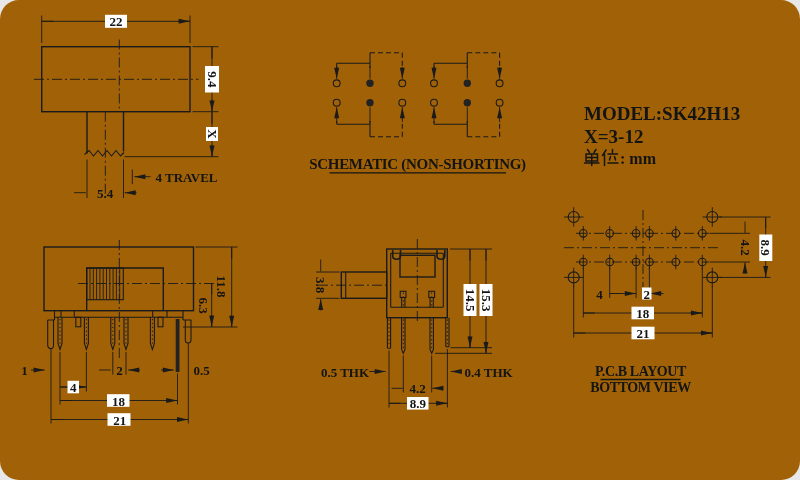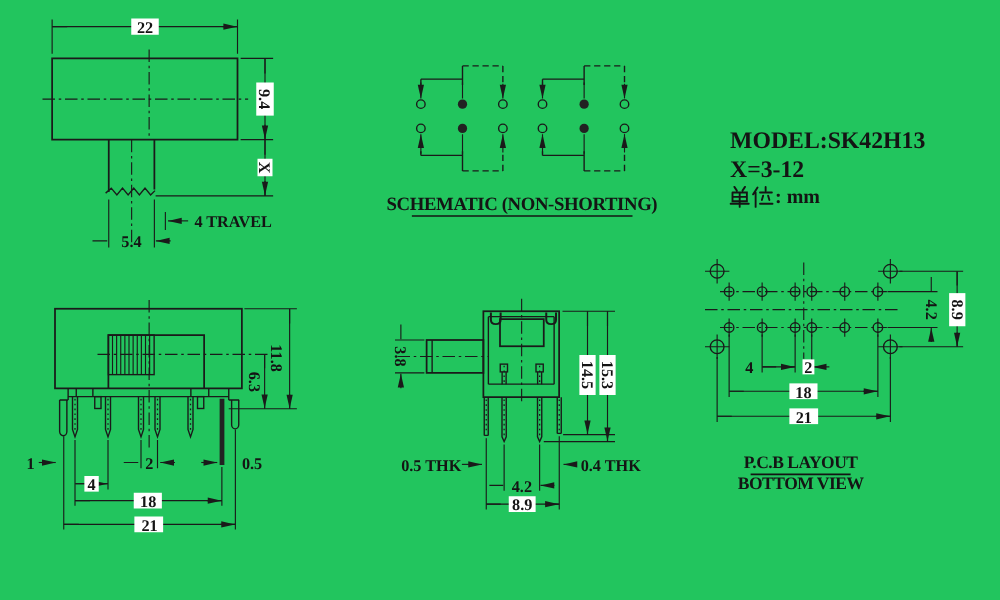--- a/index.html
+++ b/index.html
@@ -1,17 +1,17 @@
 <!DOCTYPE html>
 <html><head>
 <meta charset="utf-8">
 <style>
   html,body{margin:0;padding:0;background:#e8e8e8;}
-  #stage{position:relative;width:800px;height:480px;background:#22c55e;overflow:hidden;
-         font-family:"Liberation Serif","DejaVu Serif",serif;}
+  #stage{position:relative;width:800px;height:480px;background:#a16207;overflow:hidden;
+         font-family:"Liberation Serif","DejaVu Serif",serif;border-radius:19px;}
   svg text{font-family:"Liberation Serif","DejaVu Serif",serif;font-weight:bold;fill:#141414;}
   .ol{fill:none;stroke:#1a1a1a;stroke-width:1.4;stroke-linejoin:miter;}
   .o2{fill:none;stroke:#1a1a1a;stroke-width:1.1;}
   .tn{fill:none;stroke:#1a1a1a;stroke-width:0.9;}
   .cl{fill:none;stroke:#1a1a1a;stroke-width:0.9;stroke-dasharray:10 3 2 3;}
   .da{fill:none;stroke:#1a1a1a;stroke-width:1.1;stroke-dasharray:5 3;}
   .do{fill:none;stroke:#1a1a1a;stroke-width:1;stroke-dasharray:1.3 2.6;}
   .bg{fill:#ffffff;stroke:none;}
   .t13{font-size:13px;text-anchor:middle;dominant-baseline:central;}
   .t13s{font-size:13px;text-anchor:start;dominant-baseline:central;}

